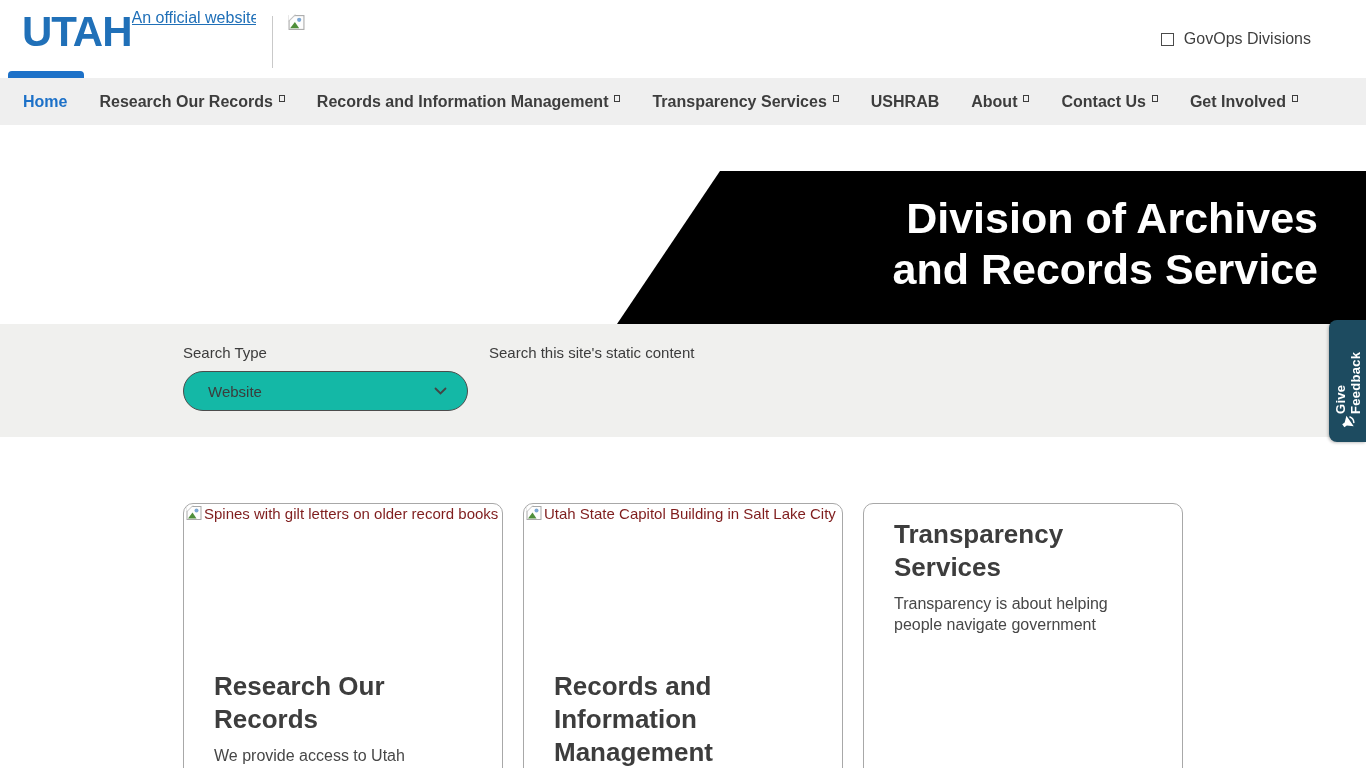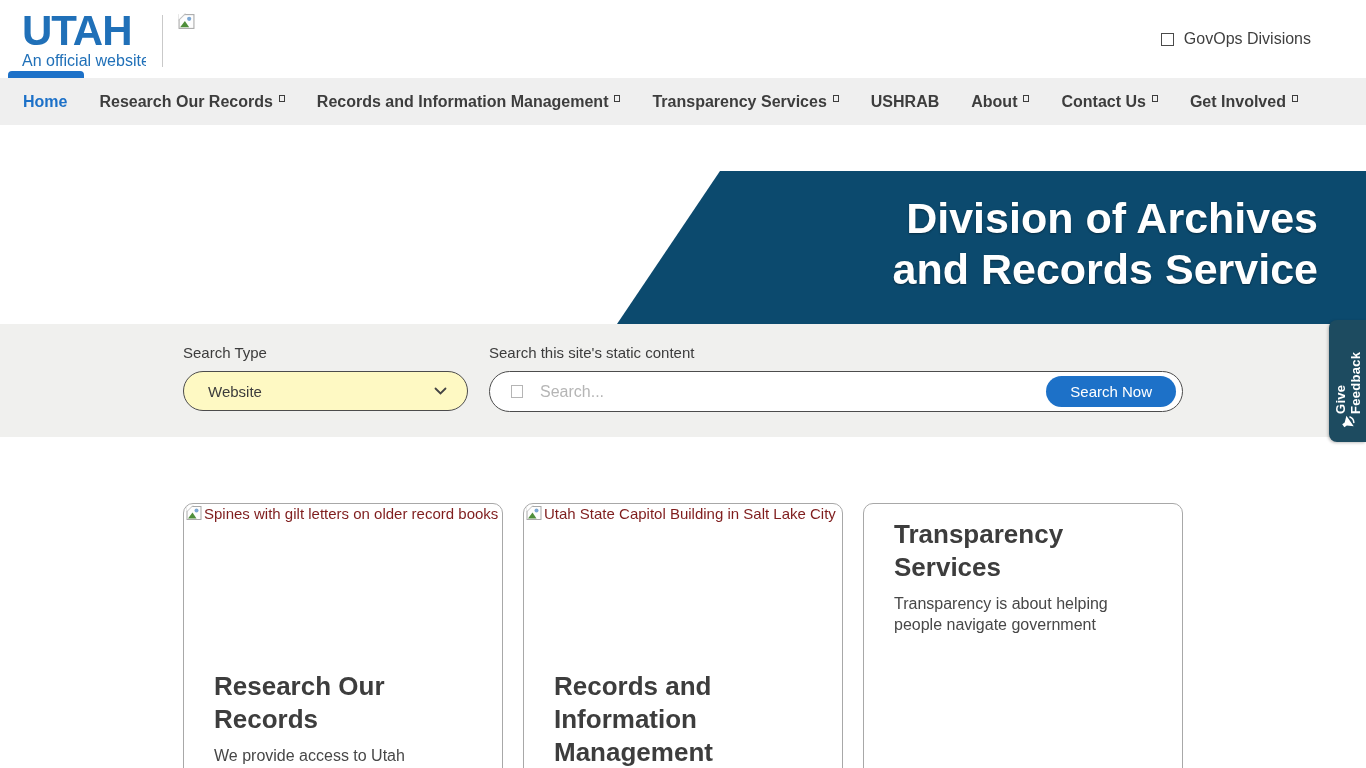--- a/index.html
+++ b/index.html
@@ -3,25 +3,25 @@
 <meta charset="utf-8">
 <style>
   * { margin:0; padding:0; box-sizing:border-box; }
   html,body { width:1366px; height:768px; overflow:hidden; background:#fff;
     font-family:"Liberation Sans", sans-serif; }
 
   
   .header { position:relative; height:78px; background:#fff; display:flex;
     align-items:center; justify-content:space-between; }
   .brand { display:flex; align-items:flex-start; padding-left:22px; }
-  .logo-box { display:flex; flex-direction:column; }
+  .logo-box { display:flex; flex-direction:row; }
   .logo-title { font-size:42px; font-weight:bold; color:#2070b8; line-height:44px;
     letter-spacing:-1px; }
   .logo-tagline { font-size:16px; color:#2070b8; line-height:17px; margin-top:-1px;
-    width:124px; white-space:nowrap; overflow:hidden; }
+    width:124px; white-space:nowrap; overflow:hidden;text-decoration:underline; }
   .brand-divider { width:1px; height:52px; background:#c9c9c9; margin:6px 15px 0 16px; }
   .brand-img { margin-top:4px; }
   .govops { display:flex; align-items:center; gap:10px; padding-right:55px;
     font-size:16px; color:#3f3f3f; }
   .tofu { display:inline-block; border:1.5px solid currentColor; }
   .tofu-govops { width:13px; height:13px; color:#4a4a4a; }
   .active-indicator { position:absolute; left:8px; top:71px; width:76px; height:7px;
     background:#1d71c8; border-radius:4px 4px 0 0; }
 
   
@@ -29,31 +29,31 @@
     padding-left:23px; gap:32px; }
   .nav-item { font-size:16px; font-weight:bold; color:#3d3d3d; cursor:pointer;
     white-space:nowrap; }
   .nav-item.active { color:#1d71c8;text-align:right; }
   .nav-caret { display:inline-block; width:6px; height:7px; border:1px solid #3d3d3d;
     margin-left:6px; position:relative; top:-5px; }
 
   
   .hero { position:relative; height:199px; background:#fff; }
   .hero-band { position:absolute; left:0; right:0; top:46px; bottom:0;
-    background:#0c4a6e;
+    background:#000000;
     clip-path:polygon(720px 0, 1366px 0, 1366px 100%, 617px 100%); }
   .hero-titles { position:absolute; right:48px; top:22px; text-align:right; }
   .hero-title-line { color:#fff; font-size:43px; font-weight:bold; line-height:51px;
     text-shadow:0 1px 2px rgba(0,0,0,.4); }
 
   
   .search-band { height:113px; background:#f0f0ee; }
   .search-inner { width:1000px; margin:0 auto; padding-top:20px; display:flex; gap:21px; }
   .field-label { font-size:15px; color:#3c3c3c; margin-bottom:10px; display:block; }
-  .select-pill { width:285px; height:40px; background:#fef9c3; border:1.5px solid #4c4c4c;
+  .select-pill { width:285px; height:40px; background:#14b8a6; border:1.5px solid #4c4c4c;
     border-radius:20px; display:flex; align-items:center; justify-content:space-between;
     padding:0 20px 0 24px; cursor:pointer; }
   .select-pill .value { font-size:15px; color:#3c3c3c; }
   .search-wrap { position:relative; width:694px; }
   .search-input { width:694px; height:41px; border:1.5px solid #4c4c4c;
     border-radius:21px; background:#fff; padding:0 135px 0 50px; font-size:16px;
     color:#3c3c3c; outline:none; font-family:"Liberation Sans", sans-serif; }
   .search-input::placeholder { color:#b5b5b5; }
   .tofu-search { position:absolute; left:22px; top:14px; width:12px; height:13px;
     color:#b5b5b5; border-width:1px; }
@@ -147,25 +147,20 @@
       <span class="field-label">Search Type</span>
       <div class="select-pill">
         <span class="value">Website</span>
         <svg width="13" height="8" viewBox="0 0 13 8">
           <path d="M1.5 1.5 L6.5 6.5 L11.5 1.5" stroke="#444" stroke-width="1.8" fill="none" stroke-linecap="round"></path>
         </svg>
       </div>
     </div>
     <div>
       <span class="field-label">Search this site's static content</span>
-      <div class="search-wrap">
-        <span class="tofu tofu-search"></span>
-        <input class="search-input" type="text" placeholder="Search..." style="">
-        <button class="search-btn">Search Now</button>
-      </div>
     </div>
   </div>
 </div>
 
 <div class="feedback-tab">
   <span class="feedback-text">Give Feedback</span>
   <span class="feedback-icon">
     <svg width="18" height="18" viewBox="0 0 24 24">
       <g transform="rotate(-35 12 12)">
         <path d="M4 10 v5 h4 l7 6 V4 L8 10 z" fill="#ffffff"></path>

